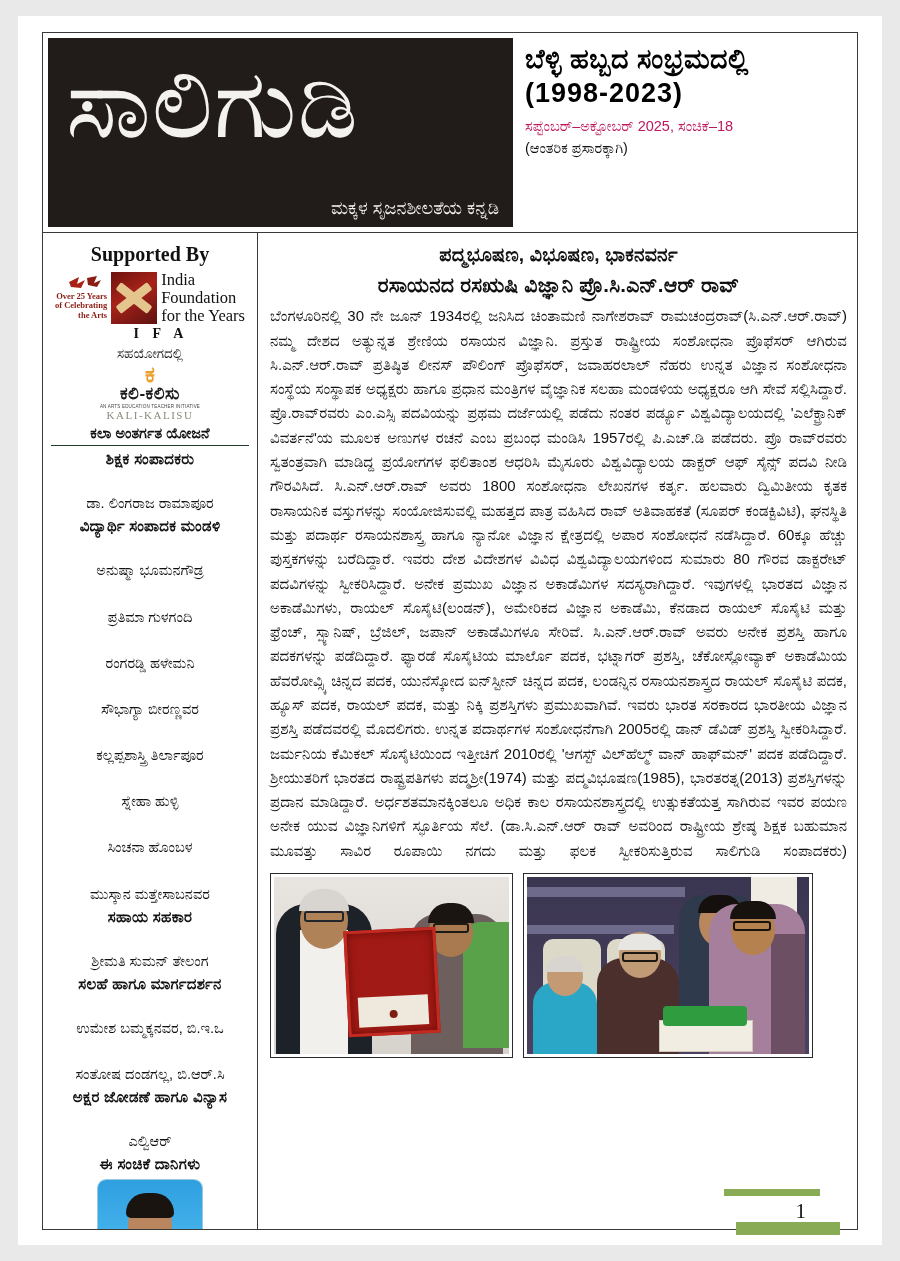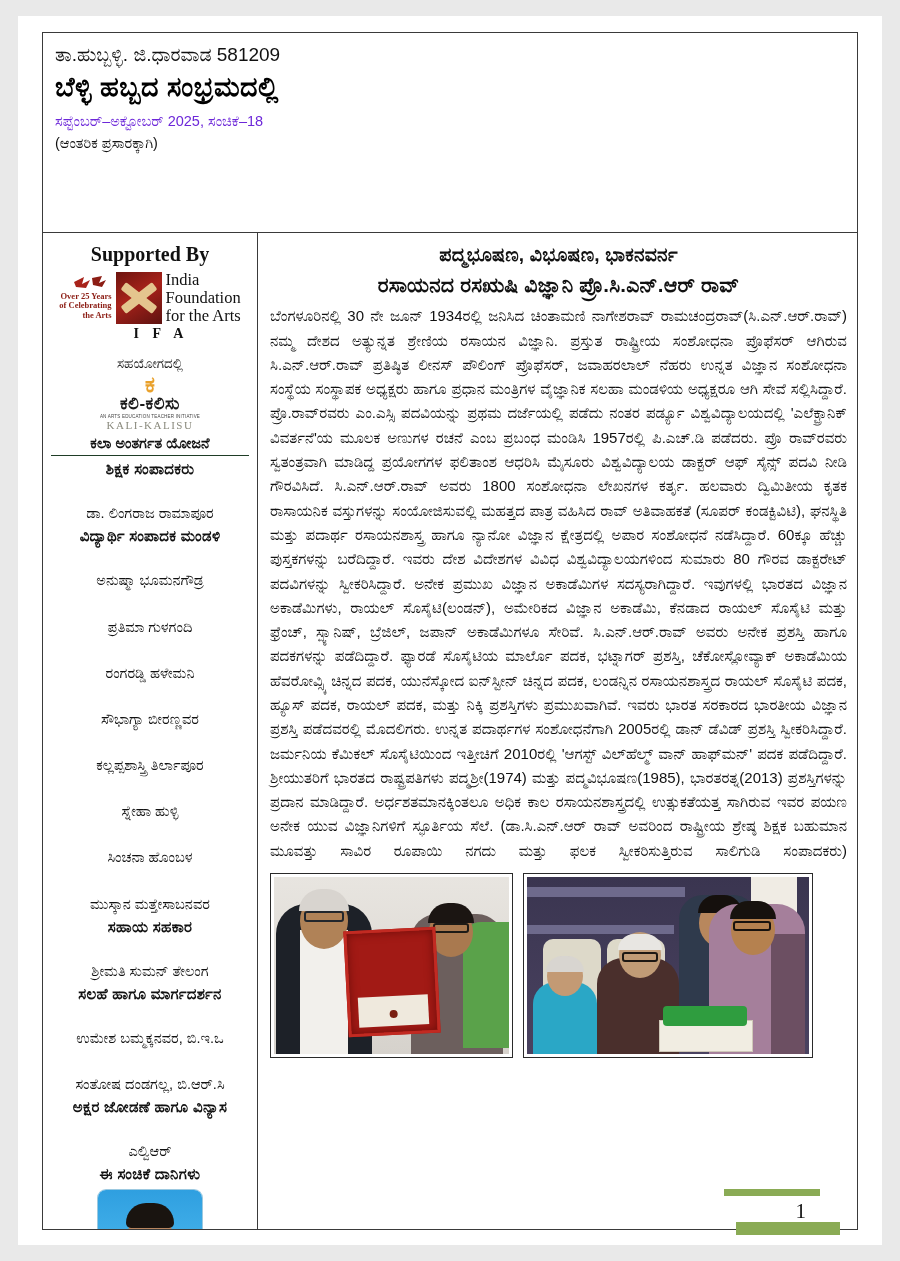--- a/index.html
+++ b/index.html
@@ -79,21 +79,21 @@
   }
   .hr-years{
     font-size:27px;
     font-weight:bold;
     color:#000;
     line-height:1.2;
     letter-spacing:1px;
   }
   .hr-issue{
     font-size:14.5px;
-    color:#6d28d9;
+    color:#be185d;
     margin-top:7px;
     line-height:1.5;
     white-space:nowrap;
   }
   .hr-sub{
     font-size:14.5px;
     color:#111;
     line-height:1.5;
   }
   
@@ -157,21 +157,21 @@
     font-size:16.5px;
     line-height:1.08;
     color:#111;
   }
   .ifa-abbr{
     font-family:"Liberation Serif","DejaVu Serif",serif;
     font-weight:bold;
     font-size:14px;
     letter-spacing:5px;
     color:#111;
-    margin:1px 0 14px 22px;
+    margin:1px 0 4px 22px;
   }
   .kn-small{
     font-size:13.5px;
     color:#111;
     margin:3px 0;
   }
   .kk-logo{margin:2px 0 0;}
   .kk-glyph{
     font-size:22px;
     color:#e9a12c;
@@ -370,23 +370,27 @@
     font-size:21px;color:#111;
   }
 </style>
 </head>
 <body>
 
 <div class="page">
  <div class="frame">
 
   <div class="masthead">
+    <div class="logo-box">
+      <div class="logo-word">ಸಾಲಿಗುಡಿ</div>
+      <div class="logo-tag">ಮಕ್ಕಳ ಸೃಜನಶೀಲತೆಯ ಕನ್ನಡಿ</div>
+    </div>
     <div class="head-right">
-      <div class="hr-line2">ತಾ.ಹುಬ್ಬಳ್ಳಿ. ಜಿ.ಧಾರವಾಡ 581209</div>
       <div class="hr-big">ಬೆಳ್ಳಿ ಹಬ್ಬದ ಸಂಭ್ರಮದಲ್ಲಿ</div>
+      <div class="hr-years">(1998-2023)</div>
       <div class="hr-issue">ಸಪ್ಟೆಂಬರ್–ಅಕ್ಟೋಬರ್ 2025, ಸಂಚಿಕೆ–18</div>
       <div class="hr-sub">(ಆಂತರಿಕ ಪ್ರಸಾರಕ್ಕಾಗಿ)</div>
     </div>
   </div>
 
   <div class="body-split">
 
     <div class="sidebar">
       <div class="supported">Supported By</div>
 
@@ -400,21 +404,21 @@
           <div>of Celebrating</div>
           <div>the Arts</div>
         </div>
         <div class="ifa-mark">
               <span class="a"></span>
               <span class="b"></span>
             </div>
         <div class="ifa-name">
           <div>India</div>
           <div>Foundation</div>
-          <div>for the Arts</div>
+          <div>for the Years</div>
         </div>
       </div>
       <div class="ifa-abbr">I  F  A</div>
 
       <div class="kn-small">ಸಹಯೋಗದಲ್ಲಿ</div>
 
       <div class="kk-logo">
         <div class="kk-glyph">ಕ</div>
         <div class="kk-name">ಕಲಿ-ಕಲಿಸು</div>
         <div class="kk-tiny">AN ARTS EDUCATION TEACHER INITIATIVE</div>

